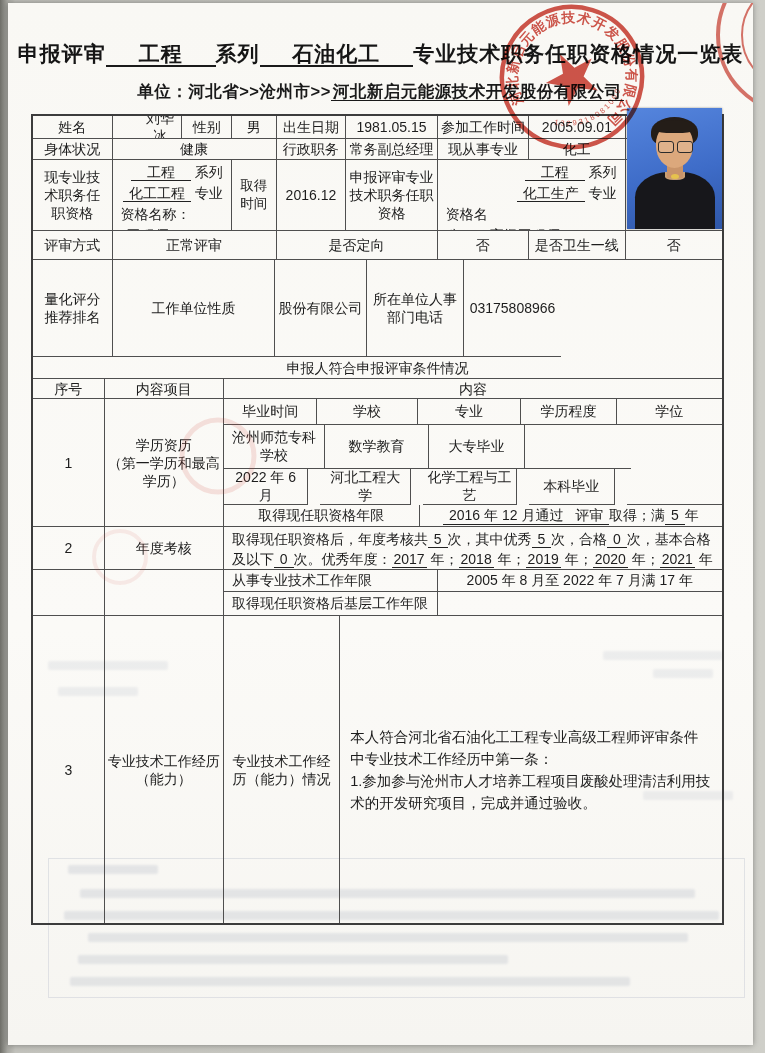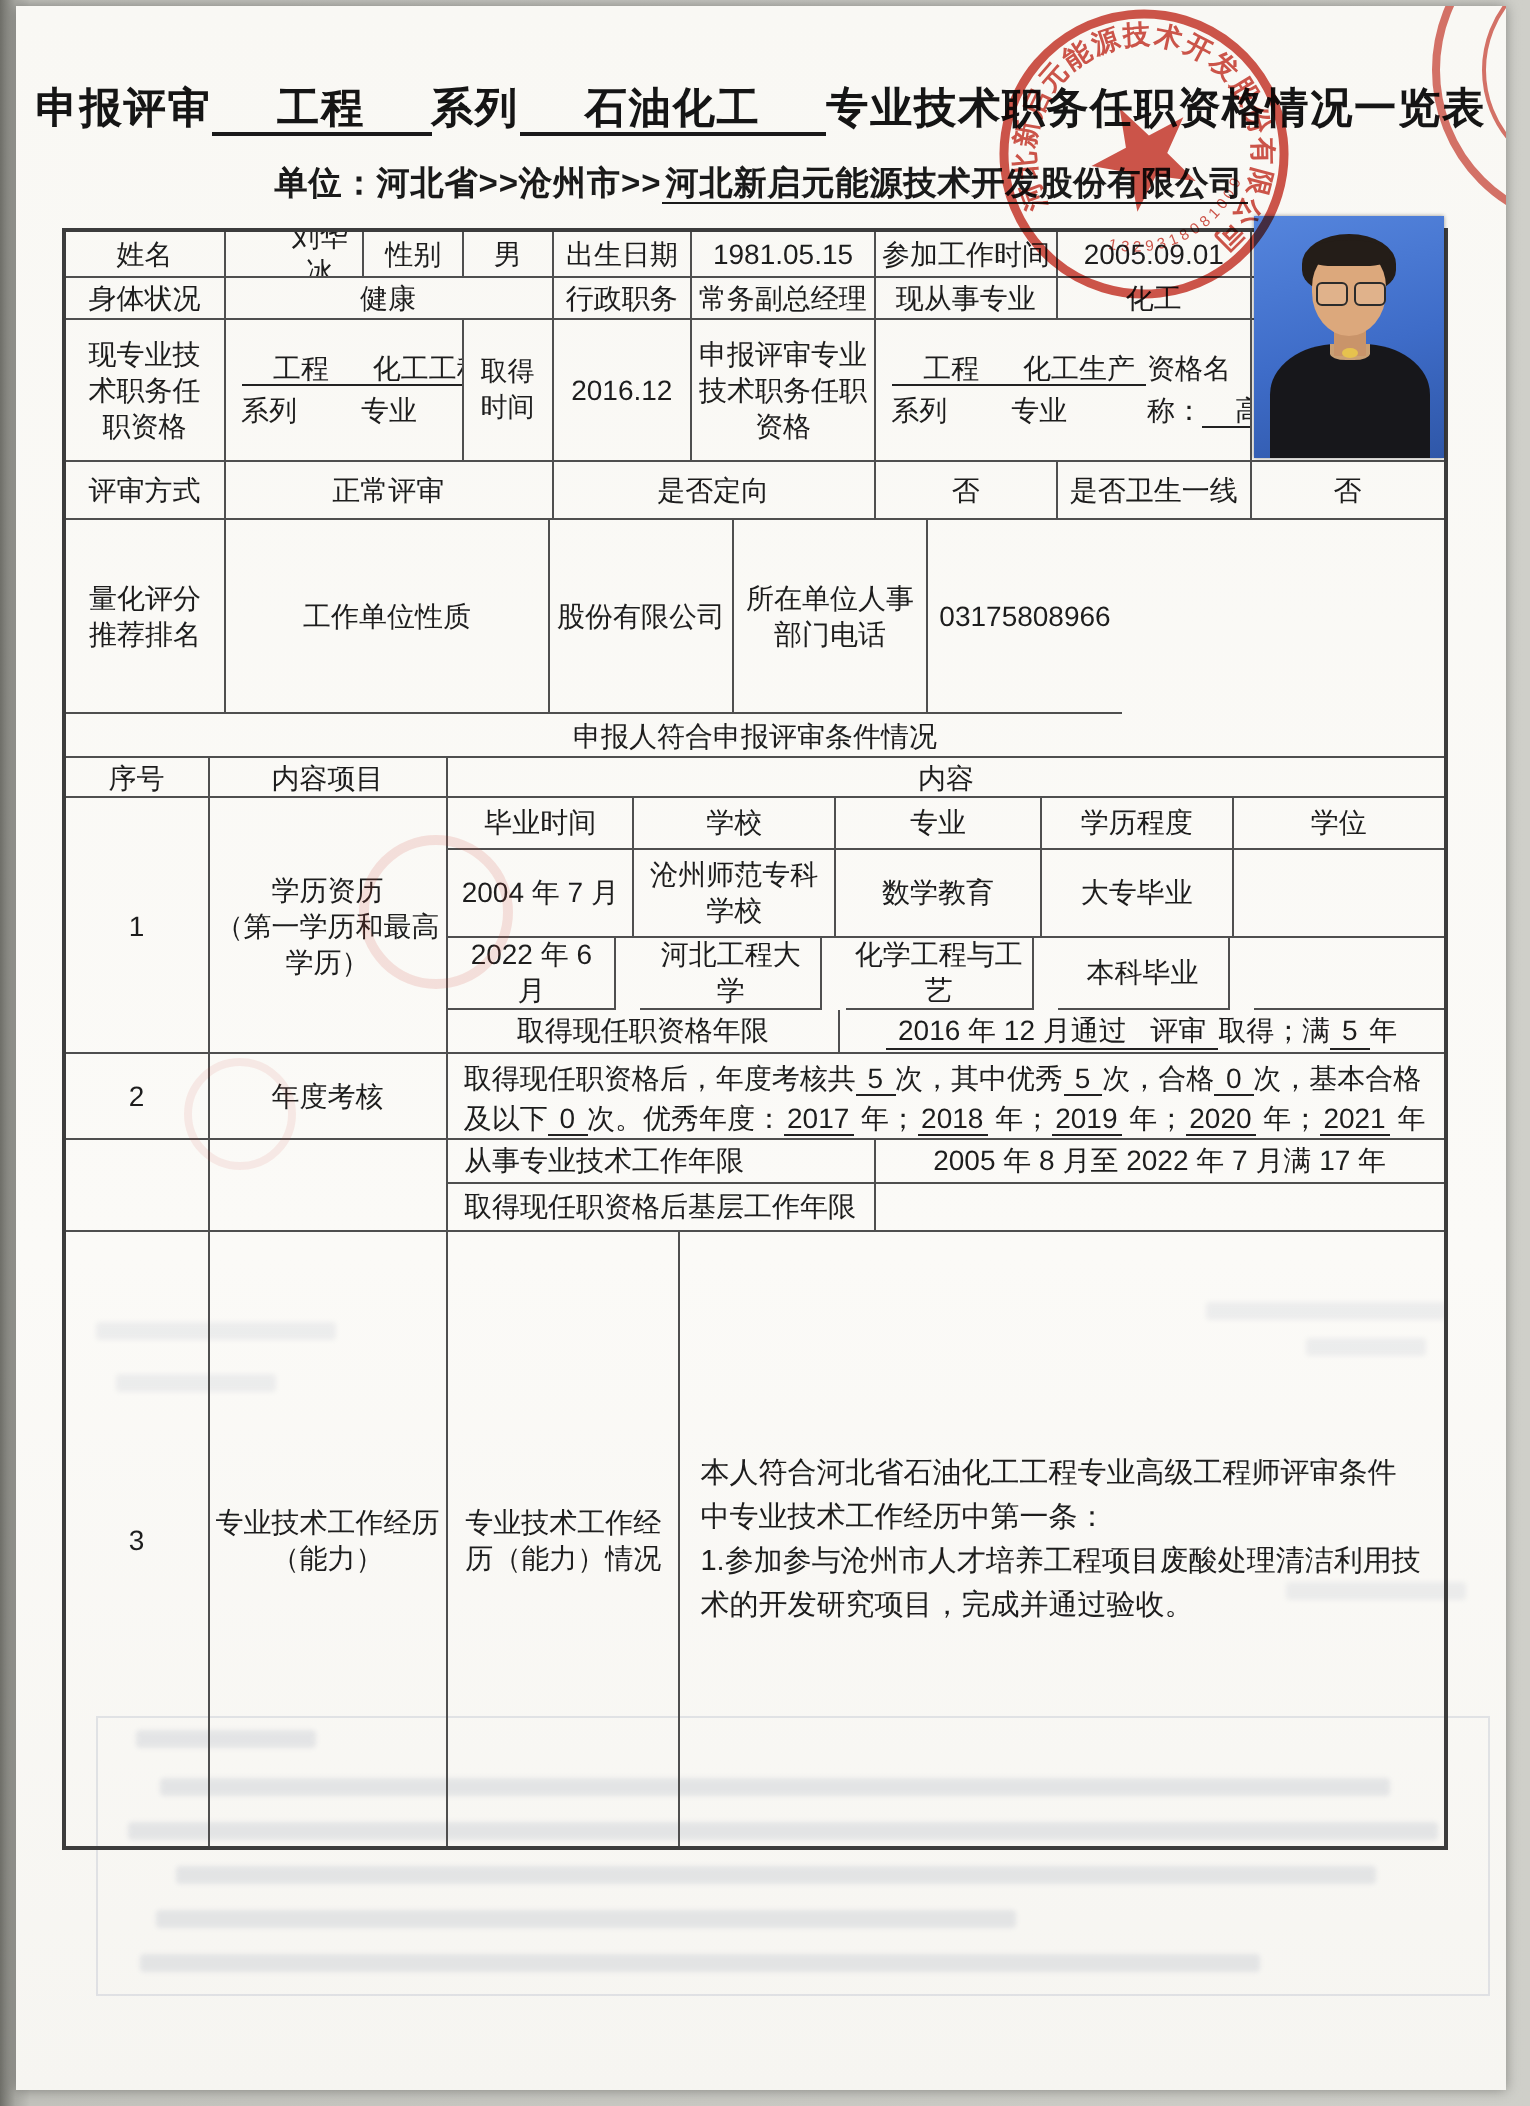--- a/index.html
+++ b/index.html
@@ -36,21 +36,21 @@
     display:flex;align-items:center;justify-content:center;
     font-size:14px;line-height:18px;text-align:center;padding:1px 3px;overflow:hidden;
   }
   .c:last-child{border-right:none;}
   .nb{border-bottom:none !important;}
   .pre{white-space:pre-line;}
   .left{justify-content:flex-start;text-align:left;}
   .colbox{display:flex;flex-direction:column;padding:0;}
   .subrow{display:flex;width:100%;flex:1;}
   .subrow .c{height:100%;}
-  .qlines{flex-direction:row;align-items:center;padding:2px 8px;}
+  .qlines{flex-direction:column;align-items:flex-end;padding:2px 8px;}
   .qlines div{line-height:21px;}
   .small{font-size:13.5px;}
 
   .photo{
     position:absolute;left:619px;top:105px;width:95px;height:121px;
     background:linear-gradient(165deg,#5585dd 0%,#3e6cc8 55%,#2f57a8 100%);
     overflow:hidden;z-index:5;box-shadow:0 0 2px rgba(0,0,0,.4);
   }
   .hair{position:absolute;left:24px;top:9px;width:47px;height:30px;background:#241d18;border-radius:50% 50% 40% 40%;}
   .face{position:absolute;left:29px;top:16px;width:37px;height:44px;background:#dca87c;border-radius:46% 46% 52% 52%;}
@@ -180,21 +180,20 @@
 学历）</div>
       <div class="c colbox" style="width:501px;border-right:none;">
         <div class="subrow" style="height:26px;flex:none;">
           <div class="c" style="width:94px;">毕业时间</div>
           <div class="c" style="width:101px;">学校</div>
           <div class="c" style="width:104px;">专业</div>
           <div class="c" style="width:96px;">学历程度</div>
           <div class="c" style="width:106px;">学位</div>
         </div>
         <div class="subrow" style="height:44px;flex:none;">
-          <div class="c" style="width:94px;">2004 年 7 月</div>
           <div class="c" style="width:101px;">沧州师范专科学校</div>
           <div class="c" style="width:104px;">数学教育</div>
           <div class="c" style="width:96px;">大专毕业</div>
           <div class="c" style="width:106px;"></div>
         </div>
         <div class="subrow" style="height:36px;flex:none;gap:12px;">
           <div class="c" style="width:94px;">2022 年 6 月</div>
           <div class="c" style="width:101px;">河北工程大学</div>
           <div class="c" style="width:104px;">化学工程与工艺</div>
           <div class="c" style="width:96px;">本科毕业</div>

